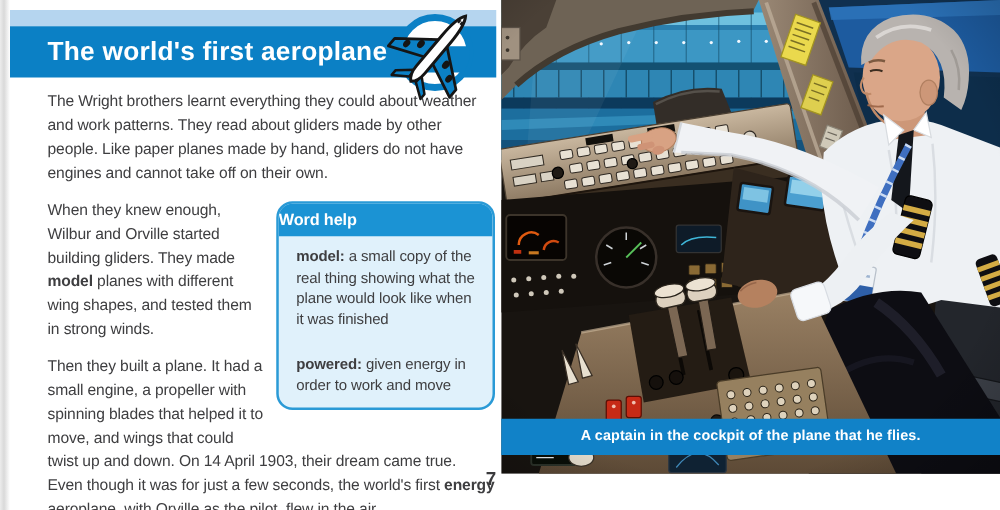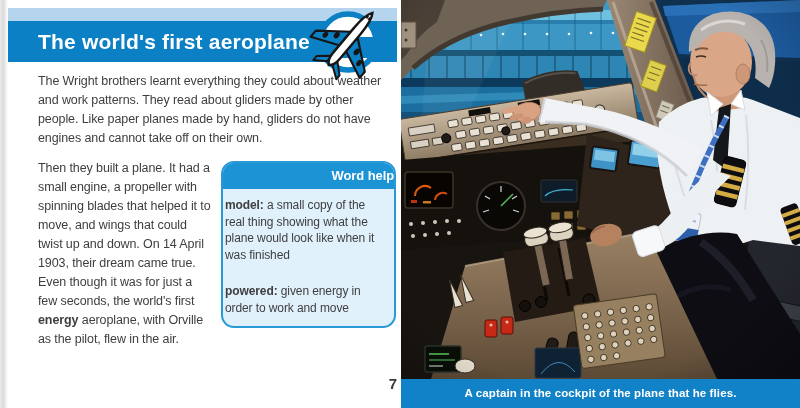--- a/index.html
+++ b/index.html
@@ -20,27 +20,27 @@
   .plane-badge{position:absolute;left:301px;top:1px;width:96px;height:88px;}
   .content{position:absolute;left:38px;top:72px;width:358px;color:#3e3e40;
     font-size:12.5px;line-height:19px;letter-spacing:-.1px;}
   .para{margin:0 0 11px 0;}
   .b{font-weight:bold;}
   .word-help{
     float:right;width:175px;margin:2px 0 14px 10px;
     border:2.5px solid #2a9ad6;border-radius:13px;background:#e0f1fb;overflow:hidden;
     box-sizing:border-box;}
   .wh-header{background:#1b93d4;color:#fff;font-weight:bold;font-size:13px;
-    text-align:right;padding:3px 0 4px 0;}
-  .wh-body{padding:8px 11px 10px 2px;}
+    text-align:left;padding:3px 0 4px 0;}
+  .wh-body{padding:8px 11px 10px 14px;}
   .wh-entry{font-size:12px;line-height:16.5px;margin:0 0 9px 0;color:#3e3e40;}
   .wh-entry:last-child{margin-bottom:0;margin-top:20px;}
   .page-number{position:absolute;right:4px;bottom:16px;font-size:15px;font-weight:bold;color:#3a3a3c;}
   
-  .page-right{position:absolute;left:401px;top:0;width:399px;height:408px;background:#fff;}
+  .page-right{position:absolute;left:401px;top:0;width:399px;height:364px;background:#fff;}
   .photo{position:absolute;left:0;top:0;width:399px;height:379px;}
   .photo svg{display:block;}
   .caption-bar{position:absolute;left:0;bottom:0;width:399px;height:29px;background:#1182c8;}
   .caption-text{display:block;text-align:center;color:#ffffff;font-weight:bold;
     font-size:11.5px;line-height:29px;letter-spacing:.1px;}
 </style>
 </head>
 <body>
 
 <div class="page-left">
@@ -77,20 +77,21 @@
 
   <div class="content">
     <p class="para"><span>The Wright brothers learnt everything they could about weather and work patterns.  They read about gliders made by other people.  Like paper planes made by hand, gliders do not have engines and cannot take off on their own.</span></p>
     <aside class="word-help">
       <div class="wh-header">Word help</div>
       <div class="wh-body">
           <div class="wh-entry"><span class="b">model: </span>a small copy of the real thing showing what the plane would look like when it was finished</div>
           <div class="wh-entry"><span class="b">powered: </span>given energy in order to work and move</div>
         </div>
     </aside>
+    <p class="para"><span>When they knew enough, Wilbur and Orville started building gliders.  They made </span><span class="b">model</span><span> planes with different wing shapes, and tested them in strong winds.</span></p>
     <p class="para"><span>Then they built a plane.  It had a small engine, a propeller with spinning blades that helped it to move, and wings that could twist up and down.  On 14 April 1903, their dream came true.  Even though it was for just a few seconds, the world's first </span><span class="b">energy</span><span> aeroplane, with Orville as the pilot, flew in the air.</span></p>
 
   </div>
 
   <span class="page-number">7</span>
 </div>
 
 <div class="page-right">
   <div class="photo">
     <svg width="399" height="379" viewBox="0 0 399 379">

